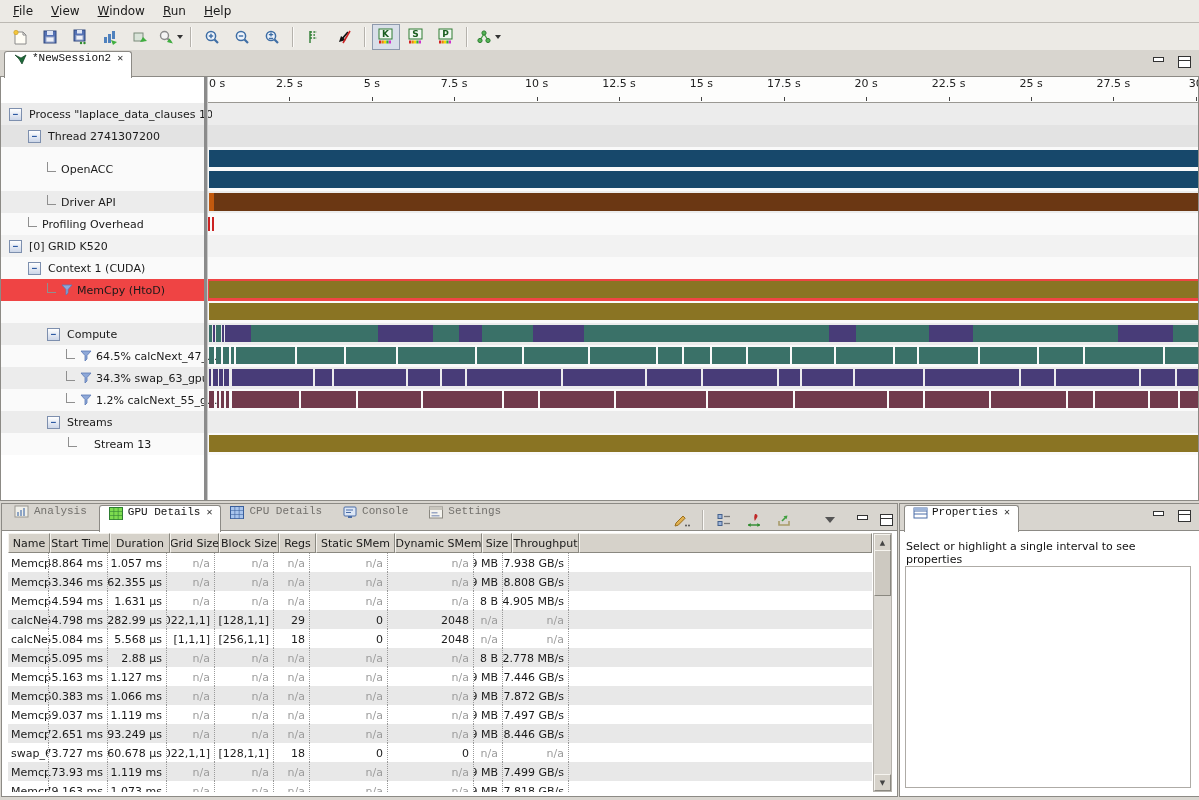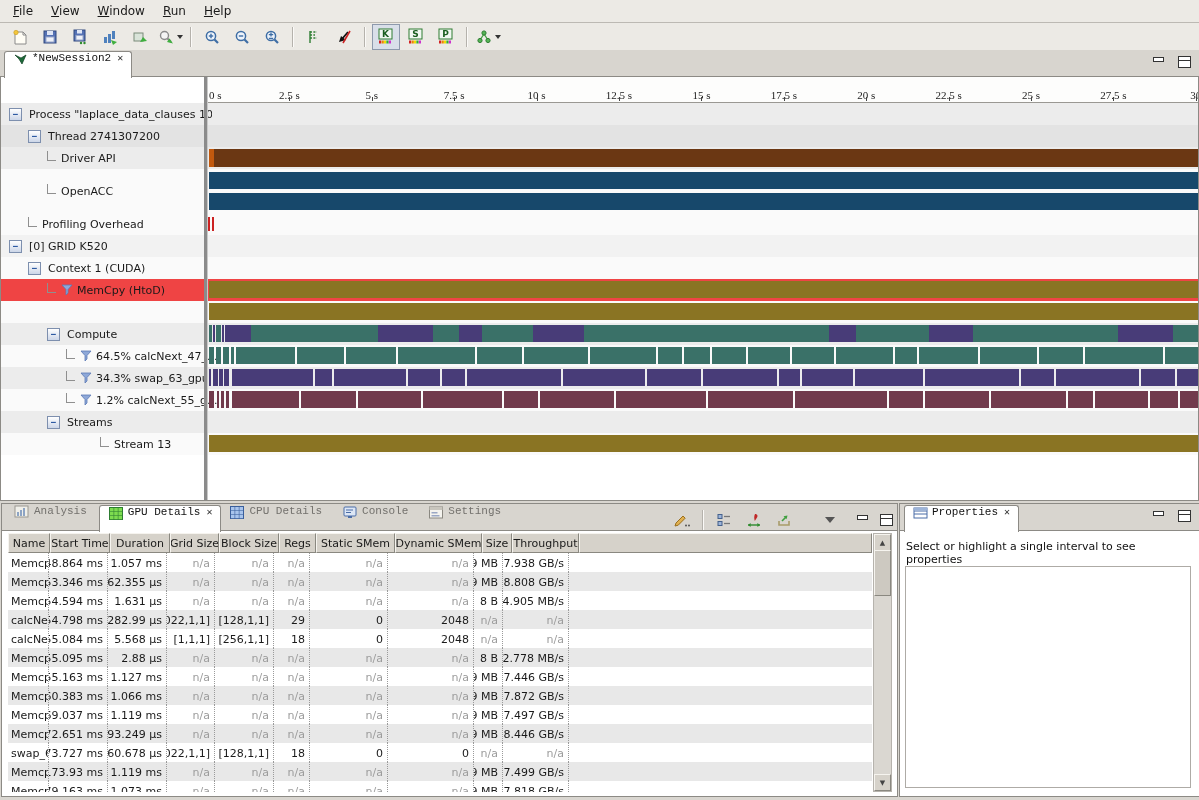--- a/index.html
+++ b/index.html
@@ -28,21 +28,21 @@
   .wbtn{width:14px;height:12px;position:relative;}
   .wbtn.min::before{content:'';position:absolute;left:2px;top:1px;width:9px;height:3px;border:1px solid #333;background:#fff;}
   .wbtn.max::before{content:'';position:absolute;left:1px;top:0;width:11px;height:10px;border:1px solid #333;background:#fff;}
   .wbtn.max::after{content:'';position:absolute;left:1px;top:0;width:11px;height:3px;border:1px solid #333;background:#fff;}
   
   #session-strip{left:0;top:50px;right:0;height:27px;}
   #session-tab{margin-left:4px;top:1px;height:26px;}
   #tl-body{position:absolute;left:0;top:77px;width:1197px;height:423px;background:#fff;
            border-left:1px solid #8c8a85;border-right:1px solid #8c8a85;border-bottom:1px solid #8c8a85;}
   #ruler{position:absolute;left:206px;top:0;width:991px;height:25px;background:#fdfdfc;border-bottom:1px solid #9a9893;overflow:hidden;}
-  .ruler-label{position:absolute;top:12px;font-size:11px;color:#222;white-space:nowrap;font-family:Liberation Serif, serif;}
+  .ruler-label{position:absolute;top:0;font-size:11px;color:#222;white-space:nowrap;}
   .ruler-tick{position:absolute;bottom:1px;width:1px;height:4px;background:#444;}
   #tl-rows{position:absolute;left:0;top:26px;right:0;bottom:0;overflow:hidden;}
   .tl-row{position:relative;display:flex;width:100%;}
   .row-label{width:203px;flex:none;display:flex;align-items:center;overflow:hidden;white-space:nowrap;}
   .row-bars{position:absolute;left:206px;top:0;bottom:0;width:991px;}
   #sash{position:absolute;left:203px;top:0;bottom:0;width:3px;background:#8b8b8b;border-right:1px solid #c9c9c9;z-index:5;}
   .exp{width:11px;height:11px;flex:none;border:1px solid #7d8fae;background:linear-gradient(#ffffff,#ccd6e8);
        display:inline-flex;align-items:center;justify-content:center;margin-right:7px;
        font:bold 9px/9px "DejaVu Sans Mono",monospace;color:#1f4e9c;}
   .elbow{width:8px;height:9px;flex:none;border-left:1px solid #8f8f8f;border-bottom:1px solid #8f8f8f;margin:0 5px 5px 0;}
@@ -300,38 +300,38 @@
           </div>
           <div class="row-bars"></div>
         </div>
         <div class="tl-row" style="height: 22px; background: rgb(227, 227, 227);">
           <div class="row-label" style="padding-left: 27px;">
             <span class="exp">−</span>
             <span class="lbl">Thread 2741307200</span>
           </div>
           <div class="row-bars"></div>
         </div>
+        <div class="tl-row" style="height: 44px; background: rgb(250, 250, 250);">
+          <div class="row-label" style="padding-left: 46px;">
+            <span class="elbow"></span>
+            <span class="lbl">OpenACC</span>
+          </div>
+          <div class="row-bars">
+            <div class="bar" style="left: 2px; width: 989px; top: 3px; height: 17px; background: rgb(23, 72, 107);"></div>
+            <div class="bar" style="left: 2px; width: 989px; top: 24px; height: 17px; background: rgb(23, 72, 107);"></div>
+          </div>
+        </div>
         <div class="tl-row" style="height: 22px; background: rgb(236, 236, 236);">
           <div class="row-label" style="padding-left: 46px;">
             <span class="elbow"></span>
             <span class="lbl">Driver API</span>
           </div>
           <div class="row-bars">
             <div class="bar" style="left: 2px; width: 989px; top: 2px; height: 18px; background: rgb(107, 55, 19);"></div>
             <div class="bar" style="left: 2px; width: 5px; top: 2px; height: 18px; background: rgb(194, 89, 14);"></div>
-          </div>
-        </div>
-        <div class="tl-row" style="height: 44px; background: rgb(250, 250, 250);">
-          <div class="row-label" style="padding-left: 46px;">
-            <span class="elbow"></span>
-            <span class="lbl">OpenACC</span>
-          </div>
-          <div class="row-bars">
-            <div class="bar" style="left: 2px; width: 989px; top: 3px; height: 17px; background: rgb(23, 72, 107);"></div>
-            <div class="bar" style="left: 2px; width: 989px; top: 24px; height: 17px; background: rgb(23, 72, 107);"></div>
           </div>
         </div>
         <div class="tl-row" style="height: 22px; background: rgb(250, 250, 250);">
           <div class="row-label" style="padding-left: 27px;">
             <span class="elbow"></span>
             <span class="lbl">Profiling Overhead</span>
           </div>
           <div class="row-bars">
             <div class="bar" style="left: 1px; width: 2px; top: 4px; height: 14px; background: rgb(204, 34, 34);"></div>
             <div class="bar" style="left: 5px; width: 2px; top: 4px; height: 14px; background: rgb(204, 34, 34);"></div>
@@ -507,21 +507,21 @@
           </div>
         </div>
         <div class="tl-row" style="height: 22px; background: rgb(236, 236, 236);">
           <div class="row-label" style="padding-left: 46px;">
             <span class="exp">−</span>
             <span class="lbl">Streams</span>
           </div>
           <div class="row-bars"></div>
         </div>
         <div class="tl-row" style="height: 22px; background: rgb(250, 250, 250);">
-          <div class="row-label" style="padding-left: 99px;">
+          <div class="row-label" style="padding-left: 67px; gap: 12px;">
             <span class="elbow"></span>
             <span class="lbl">Stream 13</span>
           </div>
           <div class="row-bars">
             <div class="bar" style="left: 2px; width: 989px; top: 2px; height: 17px; background: rgb(138, 116, 35);"></div>
           </div>
         </div>
       </div>
     <div id="sash"></div>
   </div>

